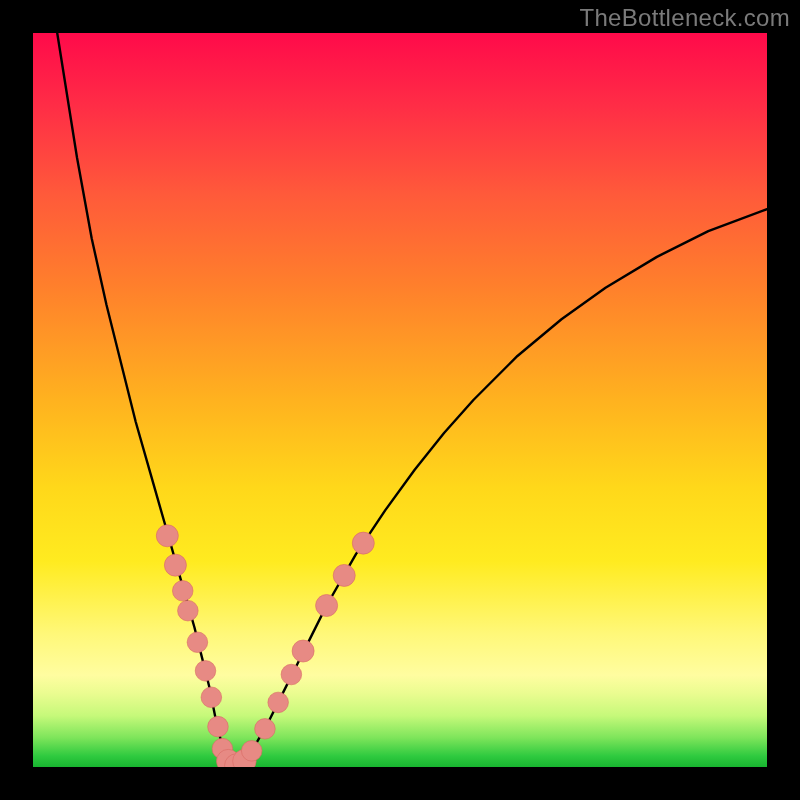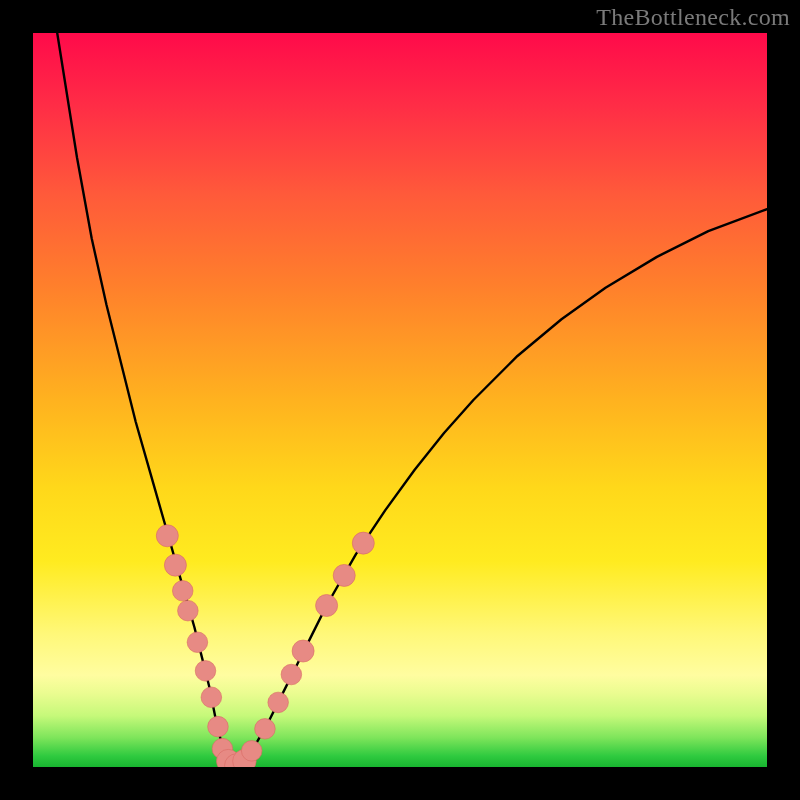--- a/index.html
+++ b/index.html
@@ -9,21 +9,20 @@
     height: 800px;
     background: #000;
     overflow: hidden;
     font-family: Arial, Helvetica, sans-serif;
   }
   .outer {
     position: relative;
     width: 800px;
     height: 800px;
     background: #000;
-    font-family: Liberation Serif, serif;
   }
   .plot {
     position: absolute;
     left: 33px;
     top: 33px;
     width: 734px;
     height: 734px;
     
     background: linear-gradient(to bottom,
       #ff0a4a 0%,

